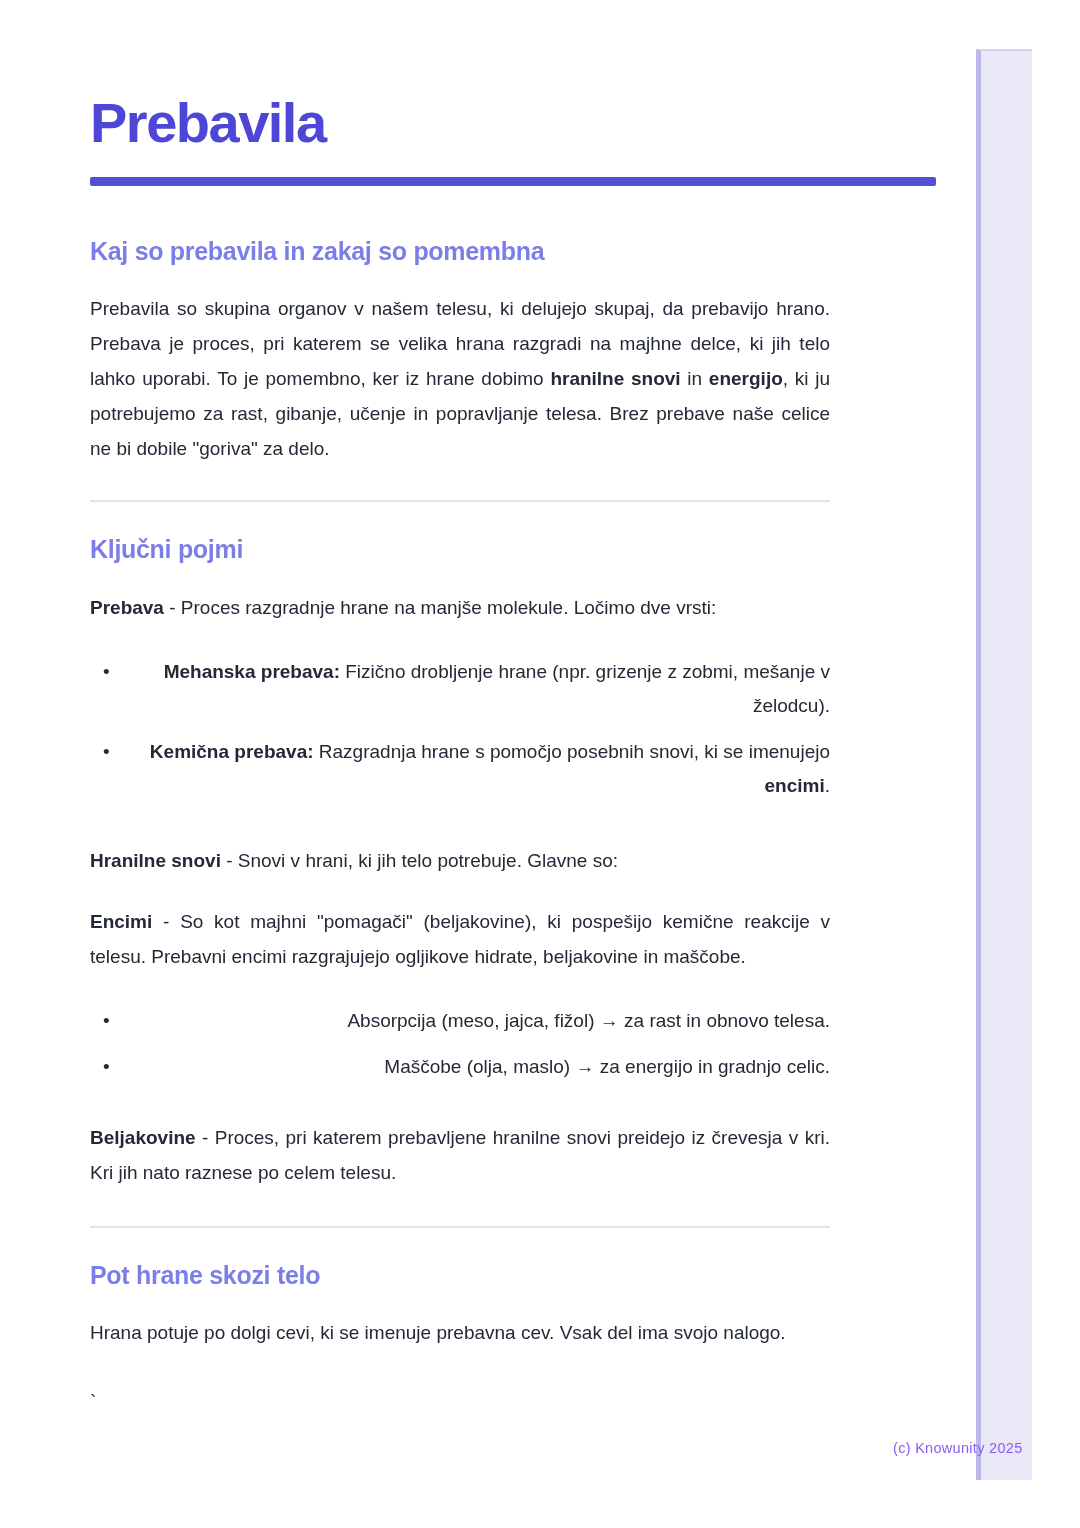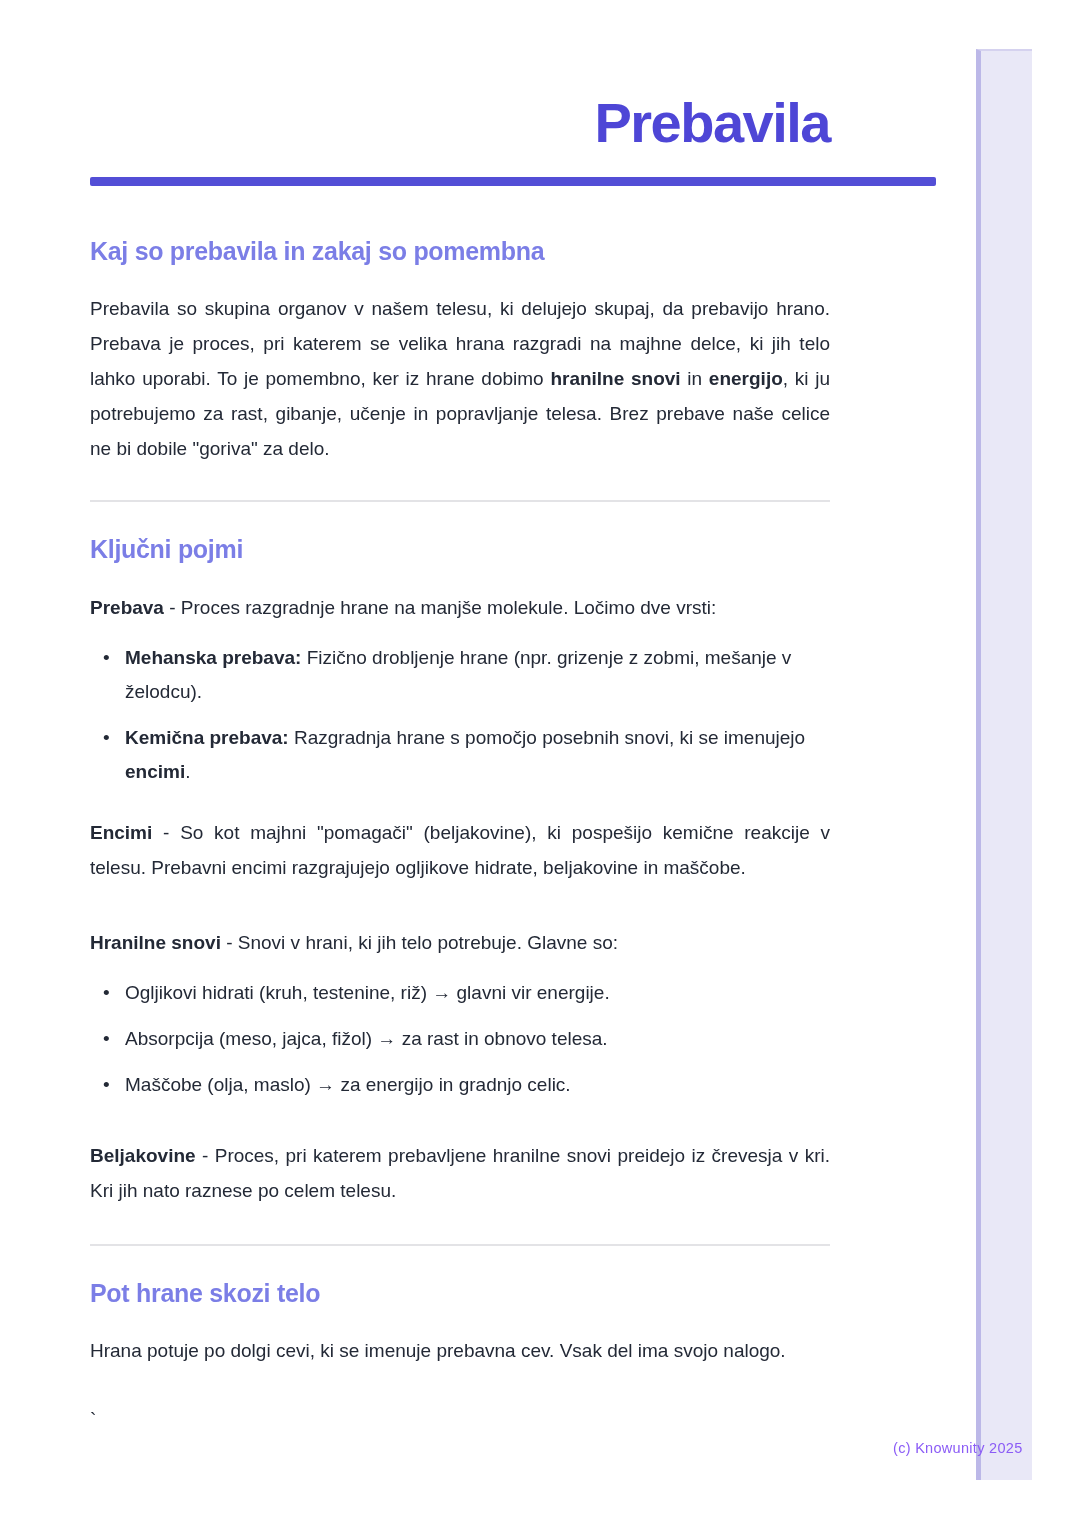--- a/index.html
+++ b/index.html
@@ -21,21 +21,20 @@
     top: 0;
     width: 740px;
   }
   .doc-title {
     margin: 94px 0 0 0;
     font-size: 56px;
     line-height: 1.05;
     font-weight: bold;
     letter-spacing: -1.5px;
     color: #4e46d6;
-    text-align: right;
   }
   .title-rule {
     margin-top: 24px;
     width: 846px;
     height: 9px;
     border-radius: 2px;
     background: #534ed6;
   }
   h2.section-heading {
     margin: 52px 0 0 0;
@@ -56,23 +55,24 @@
   p.gap-lg { margin-top: 40px; }
   p.gap-md { margin-top: 36px; }
   strong { font-weight: bold; }
   .divider {
     margin-top: 34px;
     width: 740px;
     height: 2px;
     background: #e3e3e6;
   }
   ul.doc-list {
-    margin: 16px 0 0 0;
+    margin: 30px 0 0 0;
     padding: 0 0 0 35px;
     list-style: none;
+    text-align: right;
   }
   ul.doc-list li {
     position: relative;
     font-size: 19px;
     line-height: 34px;
     margin: 0 0 12px 0;
   }
   ul.doc-list li:last-child { margin-bottom: 0; }
   ul.doc-list li::before {
     content: "\2022";
@@ -128,26 +128,25 @@
 
   <h2 class="section-heading after-divider">Ključni pojmi</h2>
 
   <p class="body-p"><strong>Prebava</strong><span> - Proces razgradnje hrane na manjše molekule. Ločimo dve vrsti:</span></p>
 
   <ul class="doc-list">
     <li><strong>Mehanska prebava:</strong><span> Fizično drobljenje hrane (npr. grizenje z zobmi, mešanje v želodcu).</span></li>
     <li><strong>Kemična prebava:</strong><span> Razgradnja hrane s pomočjo posebnih snovi, ki se imenujejo </span><strong>encimi</strong><span>.</span></li>
   </ul>
 
+  <p class="body-p gap-lg"><strong>Hranilne snovi</strong><span> - Snovi v hrani, ki jih telo potrebuje. Glavne so:</span></p>
+
   <p class="body-p"><strong>Encimi</strong><span> - So kot majhni "pomagači" (beljakovine), ki pospešijo kemične reakcije v telesu. Prebavni encimi razgrajujejo ogljikove hidrate, beljakovine in maščobe.</span></p>
 
-  <p class="body-p gap-lg"><strong>Hranilne snovi</strong><span> - Snovi v hrani, ki jih telo potrebuje. Glavne so:</span></p>
-
   <ul class="doc-list">
-    <li><span>Ogljikovi hidrati (kruh, testenine, riž) → glavni vir energije.</span></li>
     <li><span>Absorpcija (meso, jajca, fižol) → za rast in obnovo telesa.</span></li>
     <li><span>Maščobe (olja, maslo) → za energijo in gradnjo celic.</span></li>
   </ul>
 
   <p class="body-p gap-md"><strong>Beljakovine</strong><span> - Proces, pri katerem prebavljene hranilne snovi preidejo iz črevesja v kri. Kri jih nato raznese po celem telesu.</span></p>
 
   <div class="divider" style="margin-top:36px;"></div>
 
   <h2 class="section-heading after-divider">Pot hrane skozi telo</h2>
 

